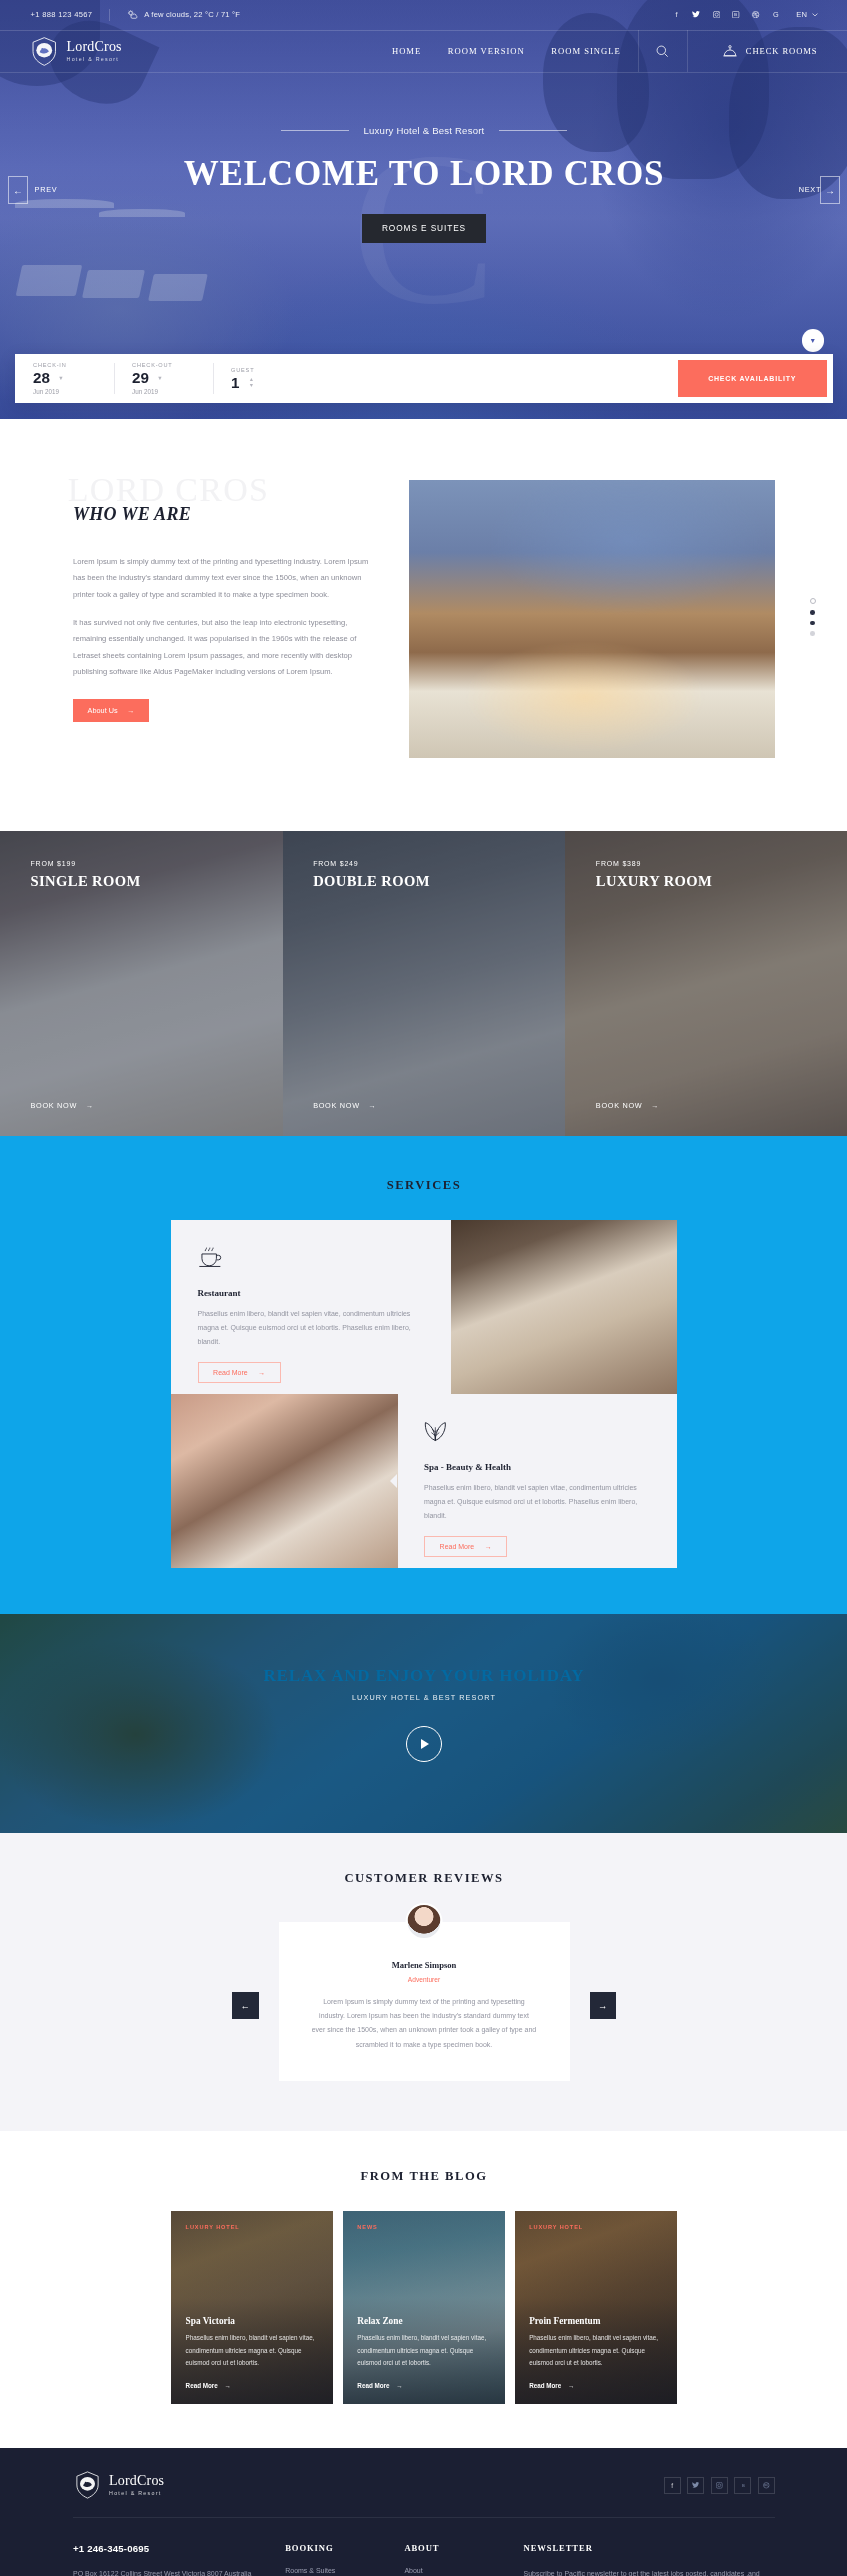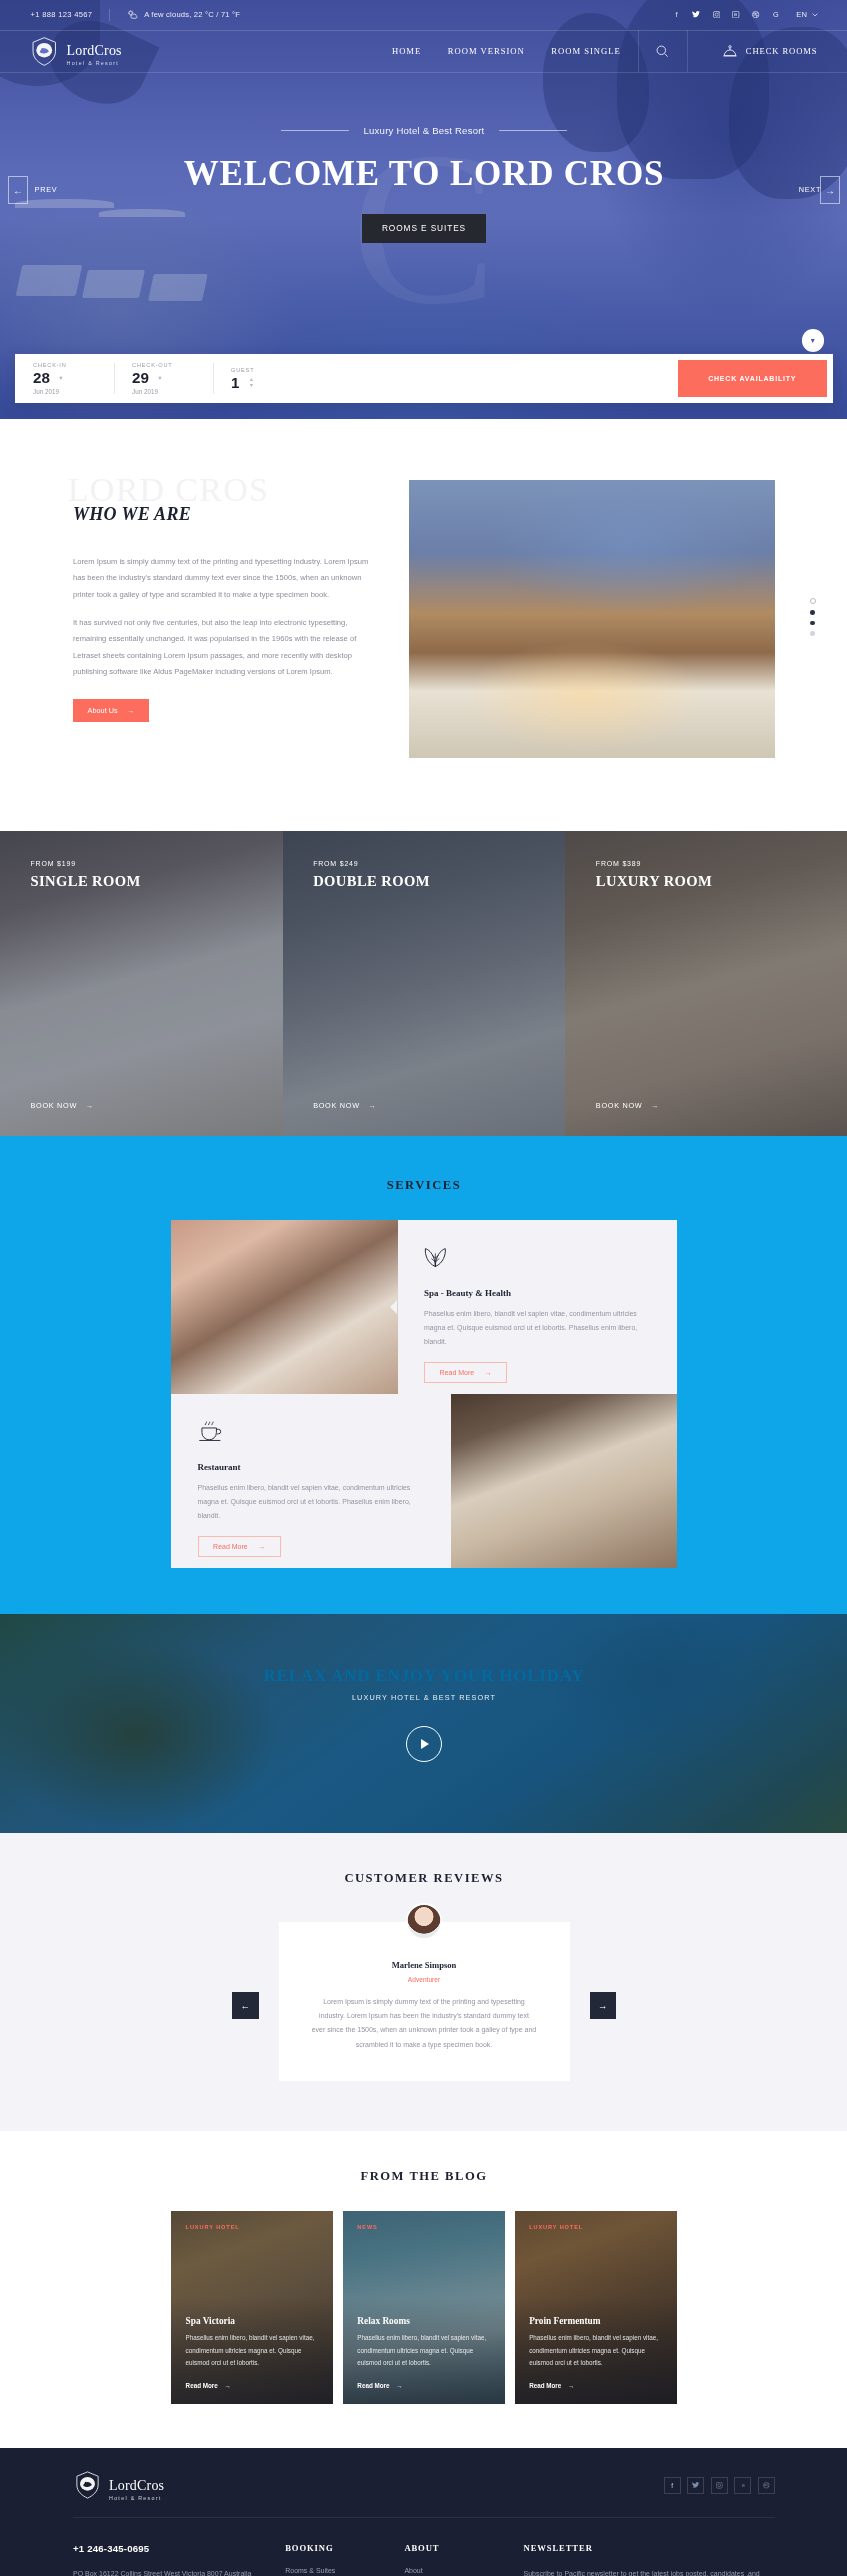--- a/index.html
+++ b/index.html
@@ -64,21 +64,21 @@
   }
   .lang { display:flex; align-items:center; gap:4px; font-size:7.6px; letter-spacing:0.4px; margin-left:16px; }
 
   .nav {
     position:relative; z-index:10;
     height:42px;
     display:flex; align-items:center;
     padding:0 30.5px;
     border-bottom:0.7px solid rgba(255,255,255,.14);
   }
-  .brand { display:flex; align-items:flex-end; gap:8px; }
+  .brand { display:flex; align-items:center; gap:8px; }
   .brand-badge {
     width:28px; height:30.5px;
     display:flex; align-items:center; justify-content:center;
   }
   .brand-txt .bt1 { font-family:"Liberation Serif",serif; font-size:14px; color:#fff; letter-spacing:0.2px; line-height:1.05; }
   .brand-txt .bt2 { font-size:5.3px; color:rgba(255,255,255,.78); letter-spacing:1.3px; margin-top:1.3px; }
   .nav .spacer { flex:1; }
   .menu { display:flex; align-items:center; gap:26.5px; }
   .menu a {
     font-family:"Liberation Serif",serif;
@@ -556,57 +556,57 @@
       <span>BOOK NOW</span>
       <span>→</span>
     </div>
   </div>
 </section>
 
 <section class="services">
   <h2 class="sec-title">SERVICES</h2>
   <div class="svc-grid">
     <div class="svc-row">
+      <div class="svc-card">
+        <div class="svc-ic">
+          <svg width="25" height="22.5" viewBox="0 0 38 34">
+            <path d="M11 7c0-2 2-2 2-4M16 7c0-2 2-2 2-4M21 7c0-2 2-2 2-4" fill="none" stroke="#1d2130" stroke-width="1.3" stroke-linecap="round"></path>
+            <path d="M6 12h22v7a11 11 0 0 1-22 0z" fill="none" stroke="#1d2130" stroke-width="1.4"></path>
+            <path d="M28 14h3a3.4 3.4 0 0 1 0 7h-2" fill="none" stroke="#1d2130" stroke-width="1.4"></path>
+            <path d="M2 31h32" stroke="#1d2130" stroke-width="1.4"></path>
+          </svg>
+        </div>
+        <h3 class="svc-h">Restaurant</h3>
+        <p class="svc-p">Phasellus enim libero, blandit vel sapien vitae, condimentum ultricies magna et. Quisque euismod orci ut et lobortis. Phasellus enim libero, blandit.</p>
+        <button class="btn-outline">
+          <span>Read More</span>
+          <span>→</span>
+        </button>
+        <span class="svc-caret to-right"></span>
+      </div>
+      <div class="svc-photo p1"></div>
+    </div>
+    <div class="svc-row">
       <div class="svc-photo p2"></div>
       <div class="svc-card">
         <div class="svc-ic">
           <svg width="24" height="22.5" viewBox="0 0 36 34">
             <path d="M17 31C17 16 9 6 2 4c-1 9 3 22 15 27z" fill="none" stroke="#1d2130" stroke-width="1.4"></path>
             <path d="M17 31C17 16 25 6 32 4c1 9-3 22-15 27z" fill="none" stroke="#1d2130" stroke-width="1.4"></path>
             <path d="M17 31V11M17 18l-5-4M17 18l5-4M17 24l-6-5M17 24l6-5" fill="none" stroke="#1d2130" stroke-width="1.1"></path>
           </svg>
         </div>
         <h3 class="svc-h">Spa - Beauty &amp; Health</h3>
         <p class="svc-p">Phasellus enim libero, blandit vel sapien vitae, condimentum ultricies magna et. Quisque euismod orci ut et lobortis. Phasellus enim libero, blandit.</p>
         <button class="btn-outline">
           <span>Read More</span>
           <span>→</span>
         </button>
         <span class="svc-caret to-left"></span>
       </div>
-    </div>
-    <div class="svc-row">
-      <div class="svc-card">
-        <div class="svc-ic">
-          <svg width="25" height="22.5" viewBox="0 0 38 34">
-            <path d="M11 7c0-2 2-2 2-4M16 7c0-2 2-2 2-4M21 7c0-2 2-2 2-4" fill="none" stroke="#1d2130" stroke-width="1.3" stroke-linecap="round"></path>
-            <path d="M6 12h22v7a11 11 0 0 1-22 0z" fill="none" stroke="#1d2130" stroke-width="1.4"></path>
-            <path d="M28 14h3a3.4 3.4 0 0 1 0 7h-2" fill="none" stroke="#1d2130" stroke-width="1.4"></path>
-            <path d="M2 31h32" stroke="#1d2130" stroke-width="1.4"></path>
-          </svg>
-        </div>
-        <h3 class="svc-h">Restaurant</h3>
-        <p class="svc-p">Phasellus enim libero, blandit vel sapien vitae, condimentum ultricies magna et. Quisque euismod orci ut et lobortis. Phasellus enim libero, blandit.</p>
-        <button class="btn-outline">
-          <span>Read More</span>
-          <span>→</span>
-        </button>
-        <span class="svc-caret to-right"></span>
-      </div>
-      <div class="svc-photo p1"></div>
     </div>
   </div>
 </section>
 
 <section class="relax">
   <div class="relax-bg"></div>
   <div class="relax-ov"></div>
   <div class="relax-in">
     <h2 class="relax-h">RELAX AND ENJOY YOUR HOLIDAY</h2>
     <div class="relax-s">LUXURY HOTEL &amp; BEST RESORT</div>
@@ -646,21 +646,21 @@
           <span>Read More</span>
           <span>→</span>
         </span>
       </div>
     </article>
     <article class="bcard b2">
       <div class="bimg"></div>
       <div class="bov"></div>
       <div class="b-tag">NEWS</div>
       <div class="b-body">
-        <h3 class="b-h">Relax Rooms</h3>
+        <h3 class="b-h">Relax Zone</h3>
         <p class="b-p">Phasellus enim libero, blandit vel sapien vitae, condimentum ultricies magna et. Quisque euismod orci ut et lobortis.</p>
         <span class="b-more">
           <span>Read More</span>
           <span>→</span>
         </span>
       </div>
     </article>
     <article class="bcard b3">
       <div class="bimg"></div>
       <div class="bov"></div>

